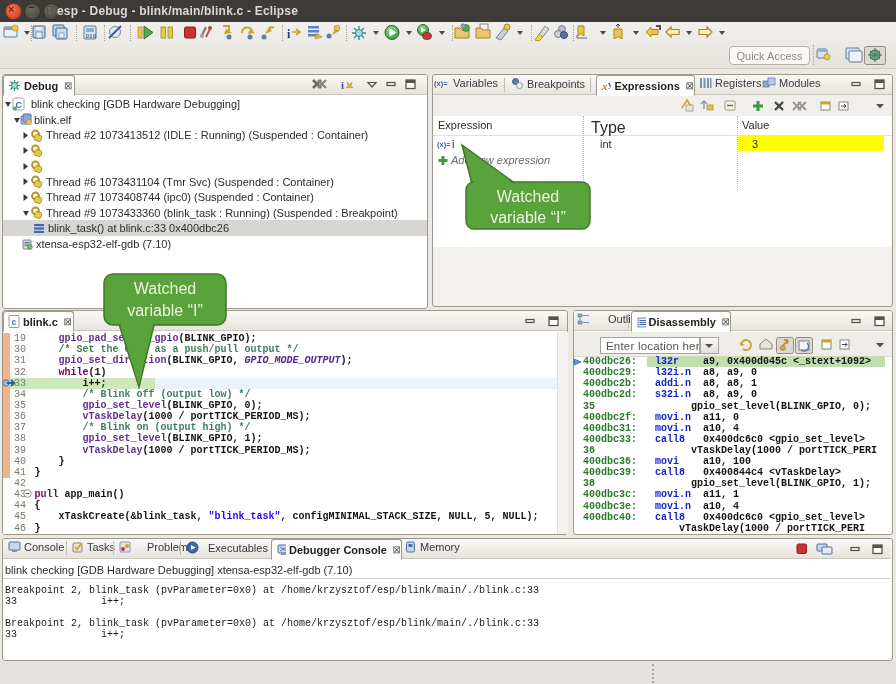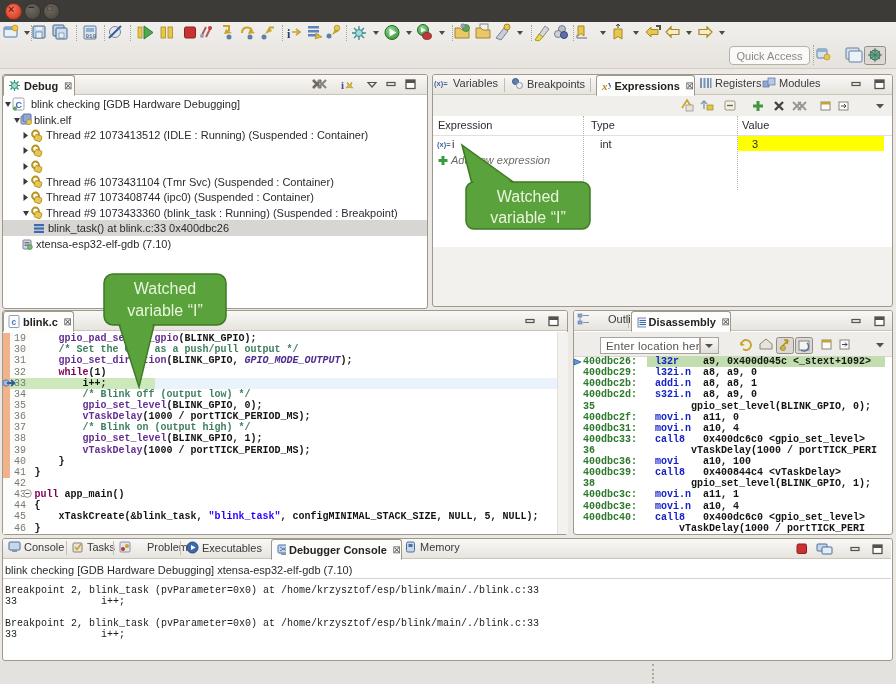--- a/index.html
+++ b/index.html
@@ -27,20 +27,21 @@
 </head>
 <body>
 
 <div class="titlebar">
  <div class="tbtn" style="left:5px;background:radial-gradient(circle at 40% 35%,#F07862,#DF4B32 60%,#B03A24);border:1px solid #8E2E1C;"></div>
   <div class="abs" style="left:8px;top:2.5px;color:#7A1F0E;font-size:11px;font-weight:bold;">×</div>
  <div class="tbtn" style="left:24px;background:radial-gradient(circle at 40% 35%,#6E6A62,#56524A 60%,#403D37);border:1px solid #33312C;"></div>
  <div class="abs" style="left:28px;top:1px;color:#2B2925;font-size:11px;font-weight:bold;">−</div>
  <div class="tbtn" style="left:43px;background:radial-gradient(circle at 40% 35%,#6E6A62,#56524A 60%,#403D37);border:1px solid #33312C;"></div>
  <div class="abs" style="left:47.5px;top:4px;color:#2B2925;font-size:8px;font-weight:bold;">□</div>
+ <div class="ttext">esp - Debug - blink/main/blink.c - Eclipse</div>
 </div>
 
 <div class="toolbar"></div>
 <svg class="abs" style="left:0;top:0;" width="896" height="46">
 <defs>
       <radialGradient id="gg" cx=".4" cy=".3" r=".9">
         <stop offset="0" stop-color="#8ED88E"></stop>
         <stop offset="1" stop-color="#2E8E2E"></stop>
       </radialGradient>
     </defs>
@@ -287,21 +288,21 @@
  <path d="M113 4 L121 12 M121 4 L113 12 M118 4 L126 12 M126 4 L118 12" stroke="#9A958C" stroke-width="1.8"></path>
  <rect x="141" y="4" width="9" height="8" fill="#FDFDFC" stroke="#8A8578"></rect>
     <rect x="141" y="4" width="9" height="2.5" fill="#C8A428"></rect>
  <rect x="159" y="4" width="9" height="8" fill="#FDFDFC" stroke="#8A8578"></rect>
     <path d="M161 8 L166 8 M164 6 L166 8 L164 10" stroke="#446" stroke-width="1" fill="none"></path>
  <path d="M196 6 L204 6 L200 10.5 Z" fill="#55524C"></path>
 </svg>
 
 <div class="abs" style="left:433px;top:116px;width:459px;height:19px;border-bottom:1px solid #E2E0DC;"></div>
 <div class="abs" style="left:438px;top:119px;font-size:11px;color:#2B2B2B;">Expression</div>
-<div class="abs" style="left:591px;top:119px;font-size:11px;color:#2B2B2B;">Type</div>
+<div class="abs" style="left:591px;top:119px;font-size:16px;color:#2B2B2B;">Type</div>
 <div class="abs" style="left:742px;top:119px;font-size:11px;color:#2B2B2B;">Value</div>
 <div class="abs" style="left:583px;top:116px;width:1px;height:74px;border-left:1px dotted #B8B4AC;"></div>
 <div class="abs" style="left:737px;top:116px;width:1px;height:74px;border-left:1px dotted #B8B4AC;"></div>
 <div class="abs" style="left:738px;top:136px;width:146px;height:15px;background:#FFFF00;"></div>
 <div class="abs" style="left:752px;top:138px;font-size:11px;color:#2B2B2B;">3</div>
 <div class="tr" style="left:437px;top:136px;"><svg width="15" height="12">
       <text x="0" y="9" font-size="7.5" font-weight="bold" fill="#44659A" font-family="Liberation Sans">(x)=</text>
     </svg><span>i</span></div>
 <div class="abs" style="left:600px;top:138px;font-size:11px;color:#2B2B2B;">int</div>
 <div class="tr" style="left:437px;top:152.5px;"><svg width="12" height="13">
@@ -454,21 +455,21 @@
       <rect x="1" y="2" width="9" height="9" rx="1" fill="#E8E4DC" stroke="#8A8578"></rect>
       <path d="M3 6 L5 8.5 L9 3" stroke="#C8A428" stroke-width="1.6" fill="none"></path>
     </svg><span>Tasks</span></div>
 <div class="abs" style="left:113px;top:541px;height:14px;width:1px;background:#C2BEB6;"></div>
 <div class="tab" style="left:119px;top:541px;gap:16px;"><svg width="12" height="12">
       <rect x="1" y="1" width="10" height="10" rx="1" fill="#E2E6EC" stroke="#8A96A8"></rect>
       <circle cx="4" cy="8" r="2" fill="#C83232"></circle>
       <circle cx="8" cy="5" r="2" fill="#C8A428"></circle>
     </svg><span>Problems</span></div>
 <div class="abs" style="left:180px;top:541px;height:14px;width:1px;background:#C2BEB6;"></div>
-<div class="tab" style="left:186px;top:541px;gap:3px;"><svg width="13" height="13">
+<div class="tab" style="left:186px;top:541px;gap:9px;"><svg width="13" height="13">
       <circle cx="6.5" cy="6.5" r="5.5" fill="#3E68B0" stroke="#26467E"></circle>
       <path d="M5 4 L9.5 6.5 L5 9 Z" fill="#FFF"></path>
     </svg><span>Executables</span></div>
 <div class="atab" style="left:271px;top:539px;width:131px;height:21px;padding-left:5px;gap:3px;">
  <svg width="13" height="12">
       <rect x="1" y="1" width="11" height="8" rx="1" fill="#C8D8EC" stroke="#4A6E9E"></rect>
       <path d="M3 3 L10 7 M10 3 L3 7" stroke="#4A6E9E" stroke-width=".9"></path>
       <rect x="4" y="9" width="5" height="2" fill="#8A96A8"></rect>
     </svg>
  <span>Debugger Console</span><span class="x"> ⊠</span>

